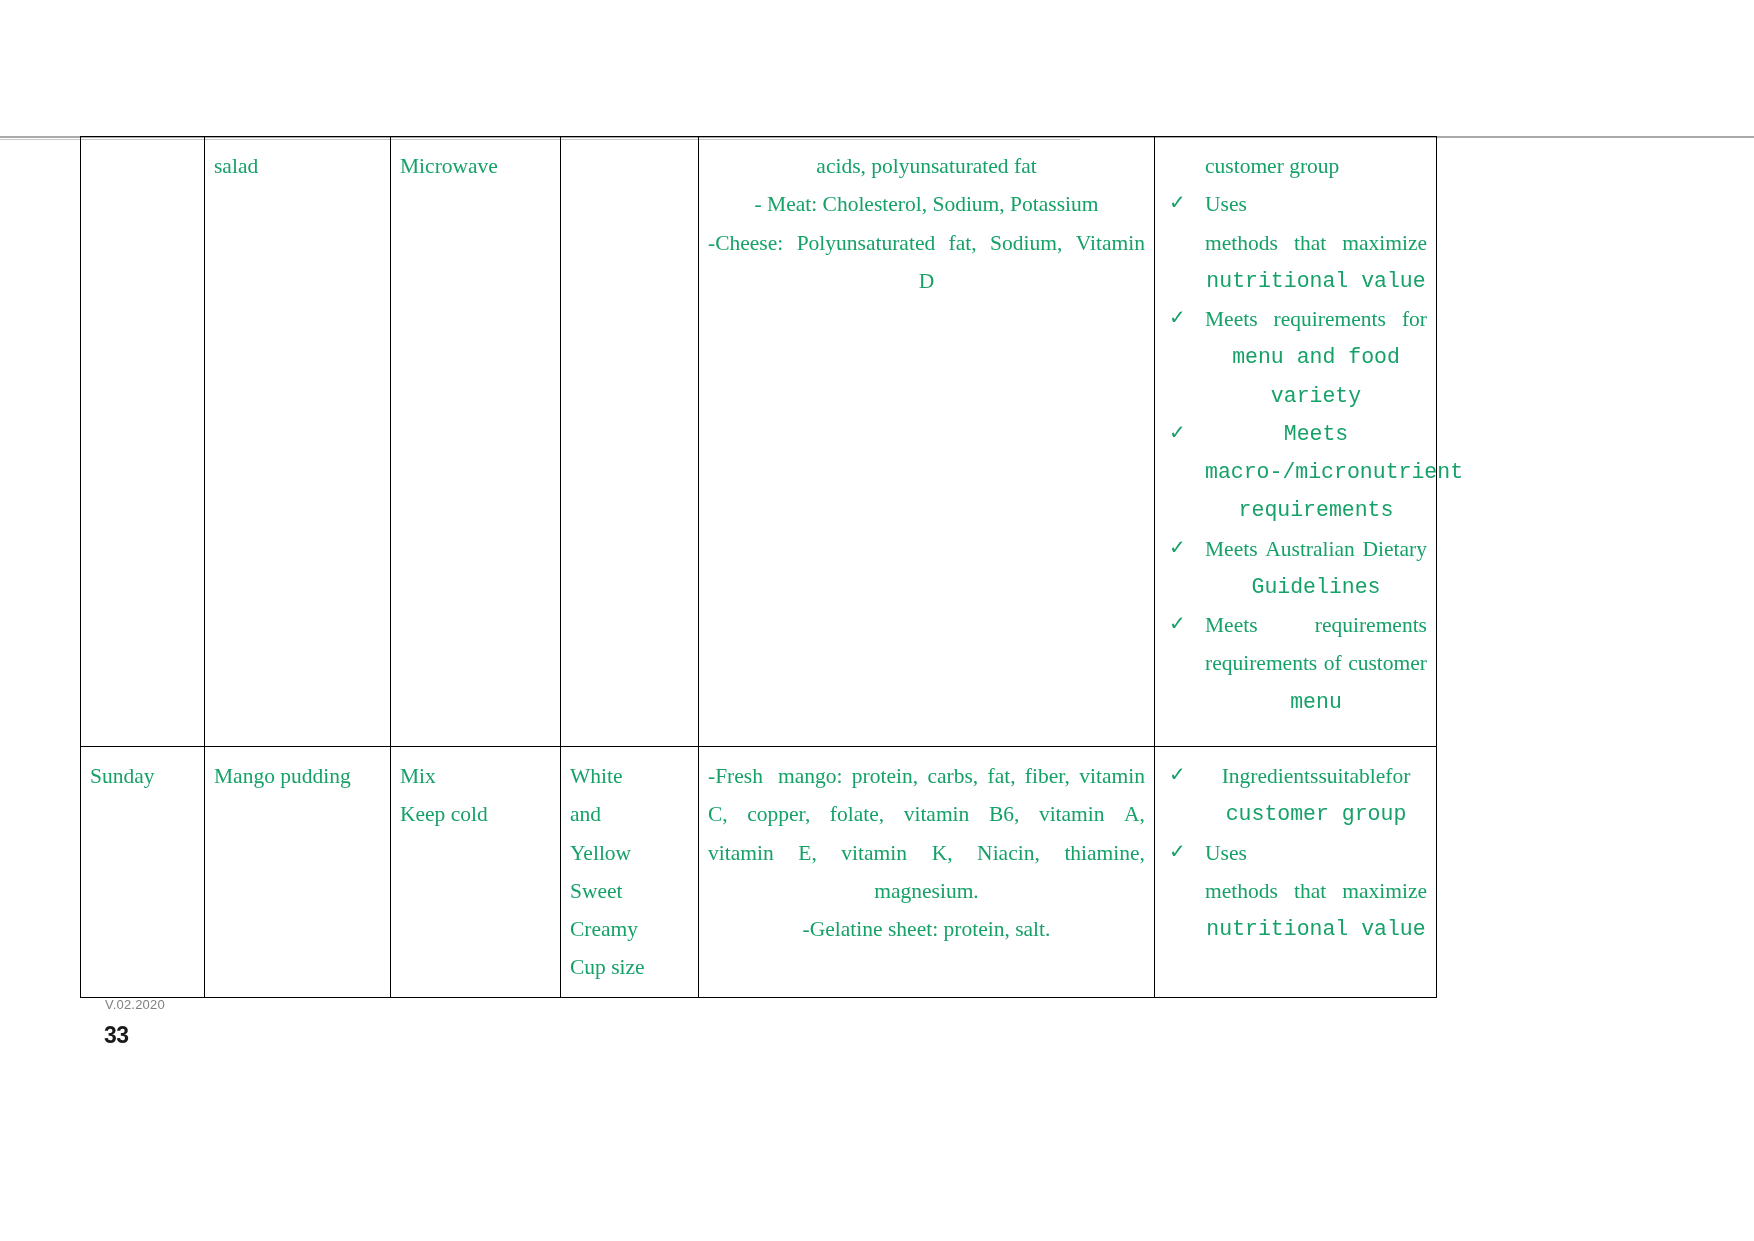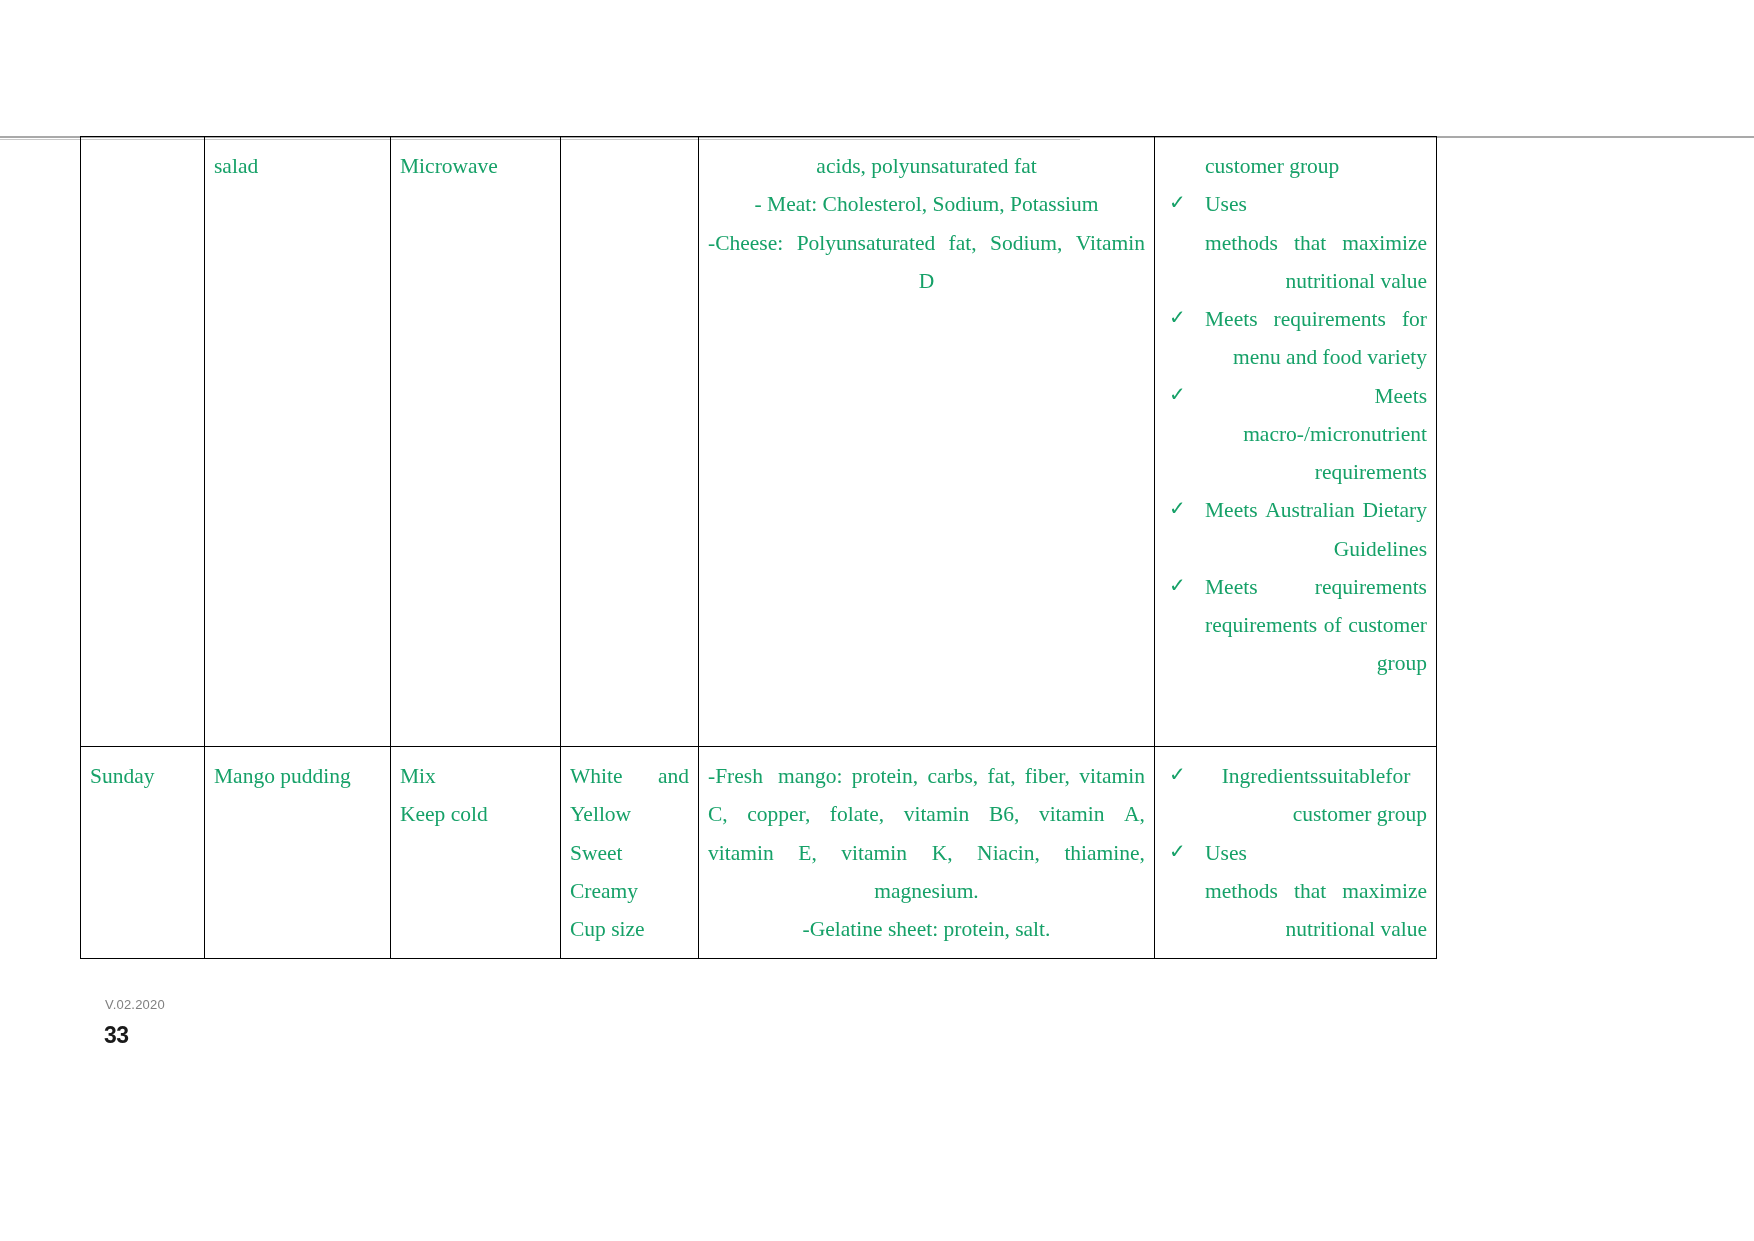--- a/index.html
+++ b/index.html
@@ -108,26 +108,27 @@
   }
   .cont-line {
     margin: 0;
     padding-left: 41px;
     text-align: justify;
   }
   .cont-line.last {
     text-align: left;
   }
   li .li-body { display: block; }
-  li .li-body.lastline { text-align: right; }
+  li .li-body.lastline { text-align: center; font-family: Liberation Mono, monospace; }
 
   .sens-line {
     margin: 0;
     text-align: justify;
     text-justify: inter-word;
+    flex-direction: column;
   }
   .sens-line.solo { text-align: left; }
 
   .nutri-line { display: block; }
   .nutri-line.lastline { text-align: center; }
 
   
   .footer {
     position: absolute;
     left: 104px;
@@ -256,21 +257,21 @@
               <span class="tick">✓</span>
               <span class="li-body" style="display: flex; justify-content: space-between;">
                   <span>Meets</span>
                   <span>requirements</span>
                 </span>
               <span class="li-body" style="display: flex; justify-content: space-between;">
                   <span>requirements</span>
                   <span>of</span>
                   <span>customer</span>
                 </span>
-              <span class="li-body lastline">group</span>
+              <span class="li-body lastline">menu</span>
             </li>
 
           </ul>
         </td>
       </tr>
 
       <tr style="height:210px;">
 
         <td>
           <p class="cell-text">Sunday</p>

